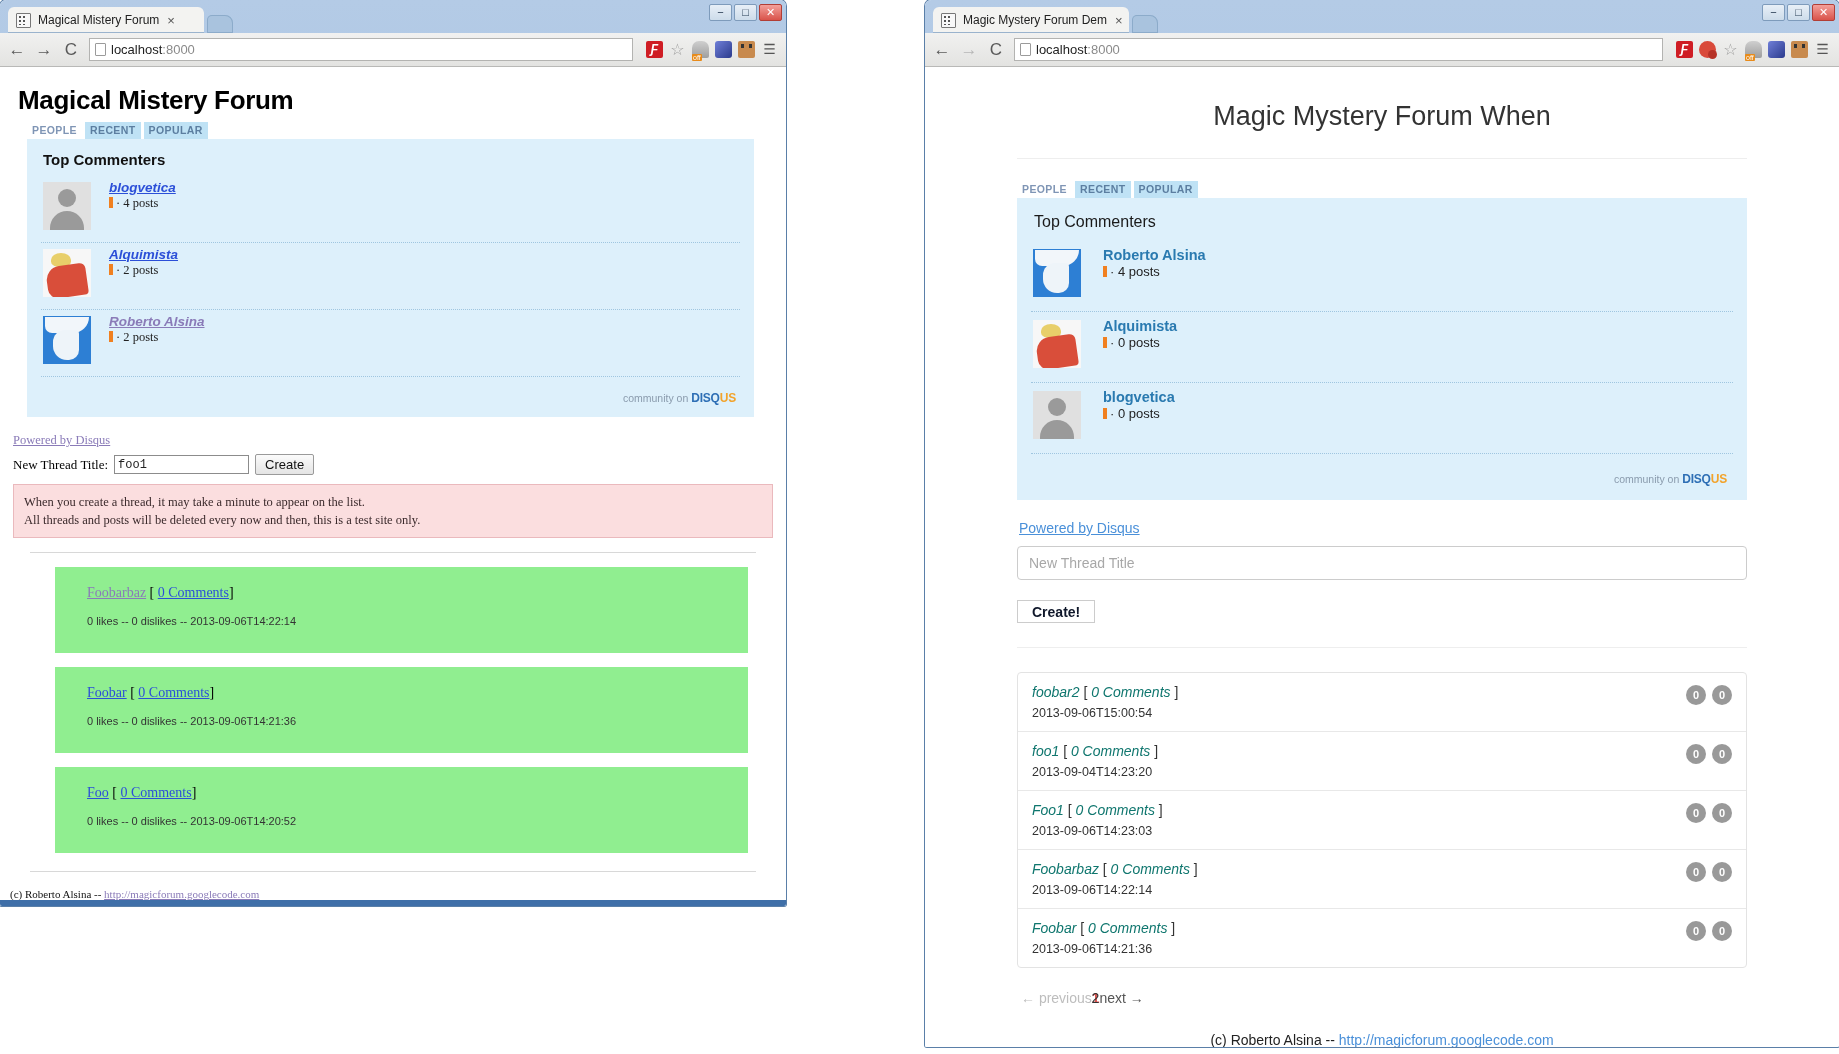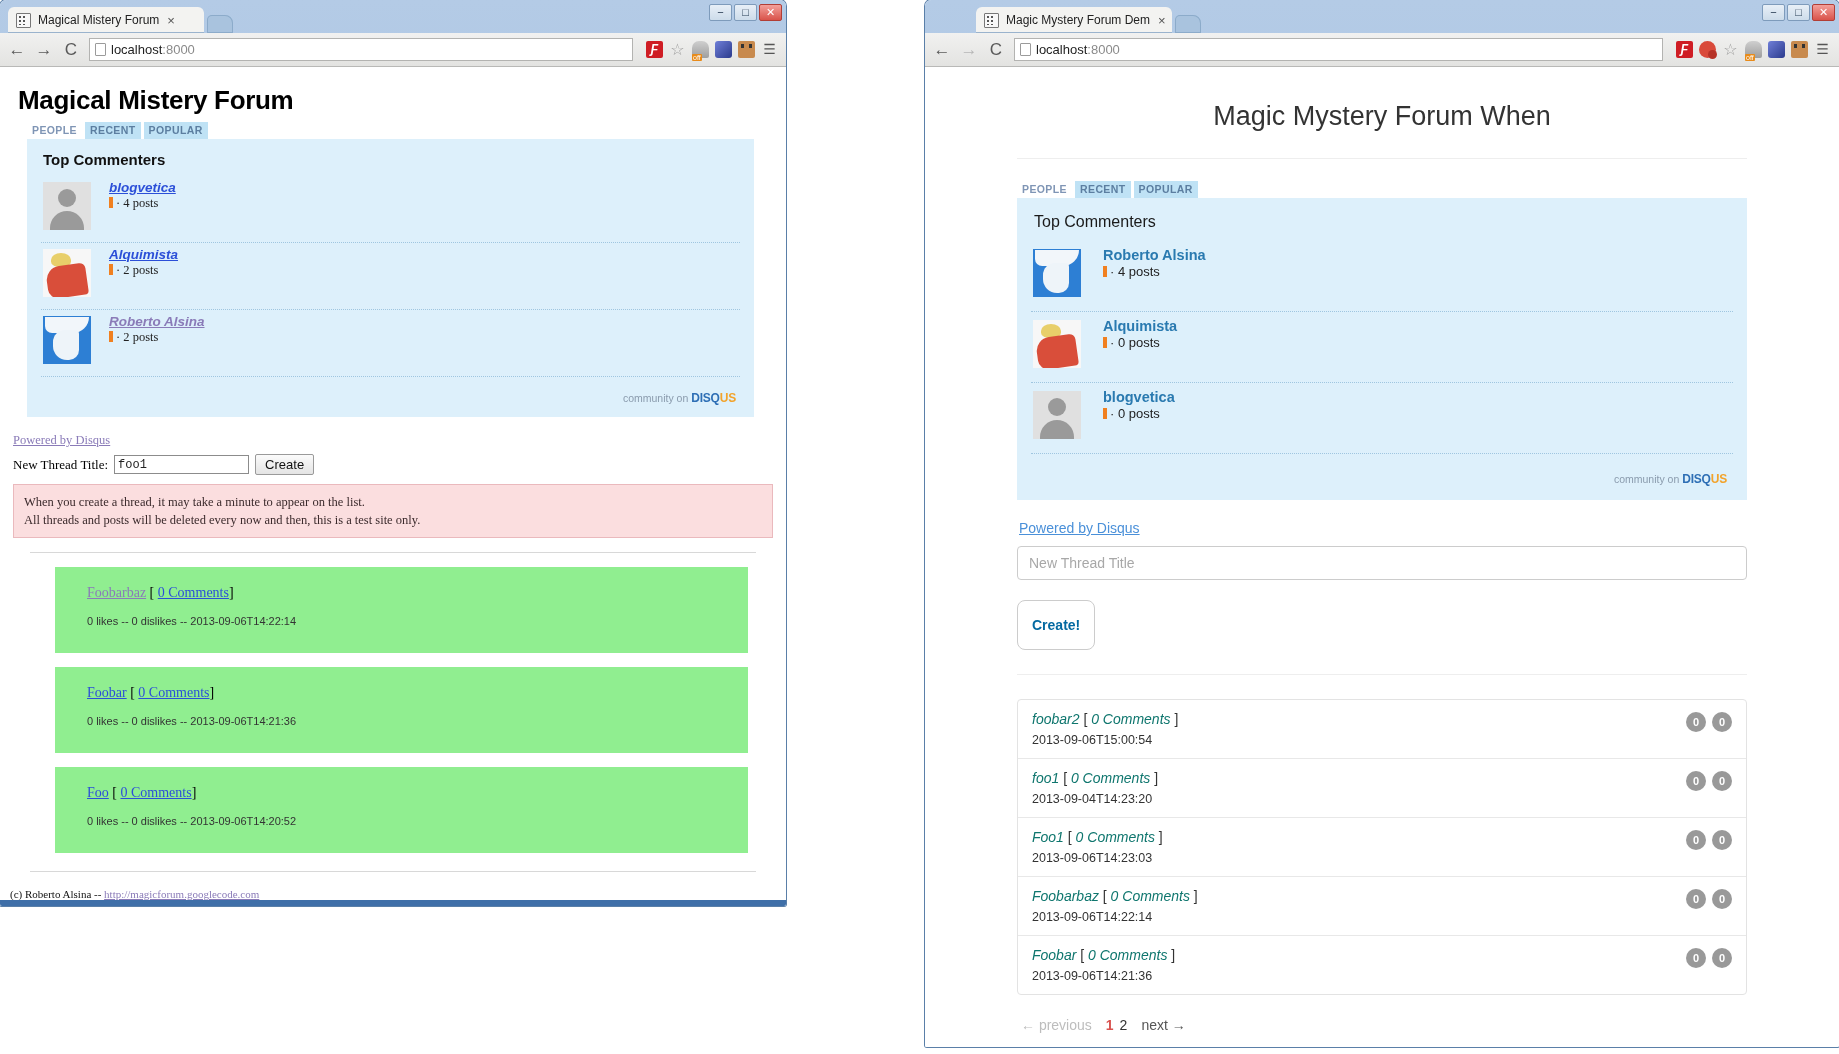--- a/index.html
+++ b/index.html
@@ -129,33 +129,33 @@
   .rp .dq-panel h2 { font-weight: normal; font-size: 16px; color: #1a1a1a; margin: 5px 0 10px 3px; }
   .rp .dq-name { font-style: normal; text-decoration: none; font-size: 14.5px; color: #2a7ab0; }
   .rp .dq-posts { font-family: "Liberation Sans", sans-serif; font-size: 13px; }
   .rp .dq-row { padding: 6px 0 12px 0; }
   .rp .avatar { margin-right: 22px; }
   .rp .dq-foot { padding: 18px 6px 8px 0; }
   .pwr-blue { color: #4a90d9; font-size: 14px; margin: 20px 0 10px 2px; display: inline-block; }
   .bs-input { display: block; width: 100%; height: 34px; border: 1px solid #ccc; border-radius: 4px;
               padding: 0 11px; font-size: 14px; color: #555; background: #fff; font-family:"Liberation Sans",sans-serif;}
   .bs-input::placeholder { color: #a8a8a8; }
-  .bs-btn { margin-top: 20px; height: 50px; border: 1px solid #ccc; border-radius: 8px; background: #fff;
-            font-size: 14px; font-weight: bold; color: #0369a1; padding: 0 14px; font-family:"Liberation Sans",sans-serif;}
+  .bs-btn { margin-top: 20px; height: 23px; border: 1px solid #ccc; border-radius: 0; background: #fff;
+            font-size: 14px; font-weight: bold; color: #0f172a; padding: 0 14px; font-family:"Liberation Sans",sans-serif;}
   .rp-hr2 { border: none; border-top: 1px solid #eeeeee; margin: 24px 0 0 0; }
   .thread-list { border: 1px solid #e3e3e3; border-radius: 4px; margin-top: 24px; background: #fff; }
   .thread-item { border-bottom: 1px solid #e8e8e8; padding: 11px 14px 11px 14px; position: relative; }
   .thread-item:last-child { border-bottom: none; }
   .thread-item .tt2 { font-size: 14px; color: #333; }
   .thread-item .tt2 a { color: #0f766e; text-decoration: none; font-style: italic; }
   .thread-item .dt { font-size: 12.5px; color: #333; margin-top: 6px; }
   .badges { position: absolute; right: 14px; top: 12px; display: flex; gap: 6px; }
   .badge { width: 20px; height: 20px; border-radius: 50%; background: #999; color: #fff;
            font-size: 11px; font-weight: bold; display: flex; align-items: center; justify-content: center; }
-  .pager { margin: 22px 0 0 4px; font-size: 14px; display: flex; align-items: center; gap: 14px; }
+  .pager { margin: 22px 0 0 4px; font-size: 14px; display: flex; align-items: center; }
   .pager .prev { color: #bdbdbd; }
   .pager .pg { color: #333; }
   .pager .pg.cur { color: #d9534f; font-weight: bold; }
   .pager .next { color: #555; }
   .rp-foot { text-align: center; font-size: 14px; color: #222; margin-top: 26px; }
   .rp-foot a { color: #4a90d9; text-decoration: none; }
   
   .bottom-strip { position:absolute; left:0; right:0; bottom:0; height: 6px; background:#3f6fa8; }
 </style>
 </head>
@@ -291,21 +291,21 @@
           <span>(c) Roberto Alsina -- </span><a href="#">http://magicforum.googlecode.com</a>
         </div>
       </div>
     </div>
     <div class="bottom-strip"></div>
   </div>
 
   <div class="win" style="left:925px; top:0px; width:914px; height:1047px;">
     <div class="win-titlebar">
       <div class="tabstrip">
-        <div class="ctab" style="width:196px;margin-left:43px;">
+        <div class="ctab" style="width:196px;">
           <span class="ctab-favicon"></span>
           <span class="ctab-title">Magic Mystery Forum Dem</span>
           <span class="ctab-close">×</span>
         </div>
         <div class="ctab-new"></div>
       </div>
       <div class="wbtns">
         <div class="wbtn">−</div>
         <div class="wbtn">□</div>
         <div class="wbtn close">✕</div>

